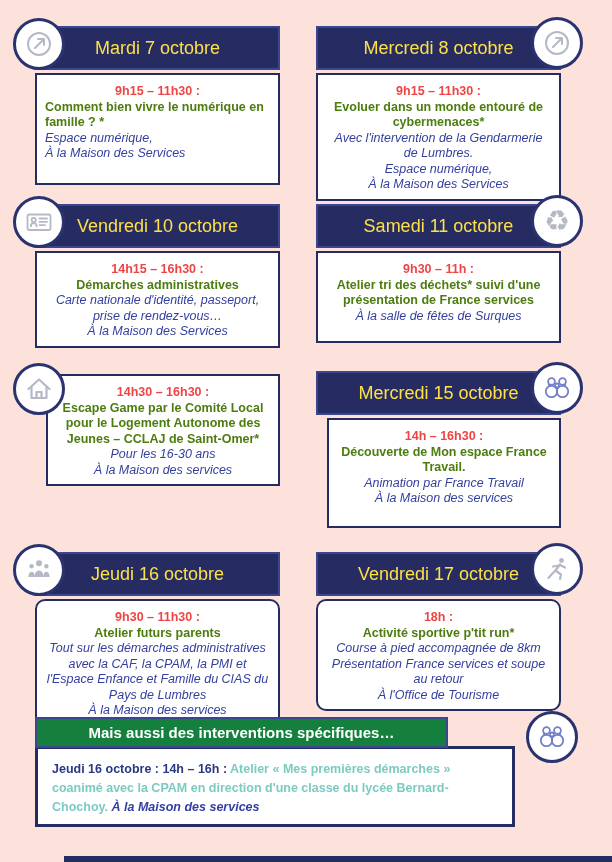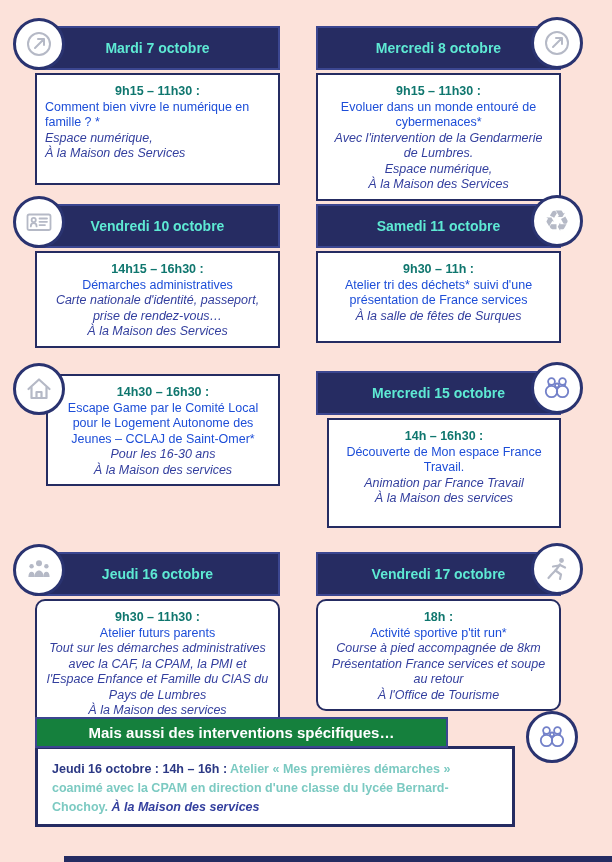--- a/index.html
+++ b/index.html
@@ -4,27 +4,27 @@
 <style>
   html,body{margin:0;padding:0;background:#fce2da;}
   .page{position:relative;width:612px;height:862px;background:#fce2da;
         font-family:"Liberation Sans",sans-serif;overflow:hidden;}
   .card{position:absolute;width:245px;}
   .col-left{left:35px;}
   .col-right{left:316px;}
   .r1{top:26px;} .r2{top:204px;} .r3{top:371px;} .r4{top:508px;margin-top:44px;}
   .card-header{position:relative;z-index:1;height:44px;background:#262c62;border:2px solid #3b4690;
         box-sizing:border-box;display:flex;align-items:center;justify-content:center;}
-  .card-header span{color:#5eead4;font-weight:bold;font-size:14px;}
+  .card-header span{color:#fde047;font-weight:normal;font-size:18px;}
   .card-body{background:#ffffff;border:2.5px solid #252c62;margin-top:3px;box-sizing:border-box;
         padding:9px 8px 6px;text-align:center;font-size:12.5px;line-height:1.24;}
   .r1 .card-body{min-height:112px;} .r2 .card-body{min-height:92px;}
   .r3 .card-body{min-height:110px;margin-left:11px;} .r4 .card-body{min-height:112px;border-radius:10px;}
-  .time{font-weight:bold;color:#0f766e;}
-  .title{font-weight:normal;color:#1d4ed8;}
+  .time{font-weight:bold;color:#ef4444;}
+  .title{font-weight:bold;color:#4d7c0f;}
   .detail{font-style:italic;color:#333f9e;}
   .align-left .title,.align-left .detail{text-align:left;}
   .icon-badge{position:absolute;z-index:2;width:52px;height:52px;border-radius:50%;background:#ffffff;
         border:3px solid #2a3370;box-sizing:border-box;display:flex;align-items:center;justify-content:center;}
   .badge-left{left:-22px;top:-8px;}
   .badge-right{right:-22px;top:-9px;}
   .icon-badge svg{display:block;}
   .recycle-glyph{font-family:"DejaVu Sans",sans-serif;font-size:29px;color:#b5b9c6;line-height:1;}
   .wide-header{position:absolute;left:35px;top:717px;width:413px;height:31px;background:#15803d;
         border:2px solid #3b4690;box-sizing:border-box;display:flex;align-items:center;justify-content:center;z-index:3;}

